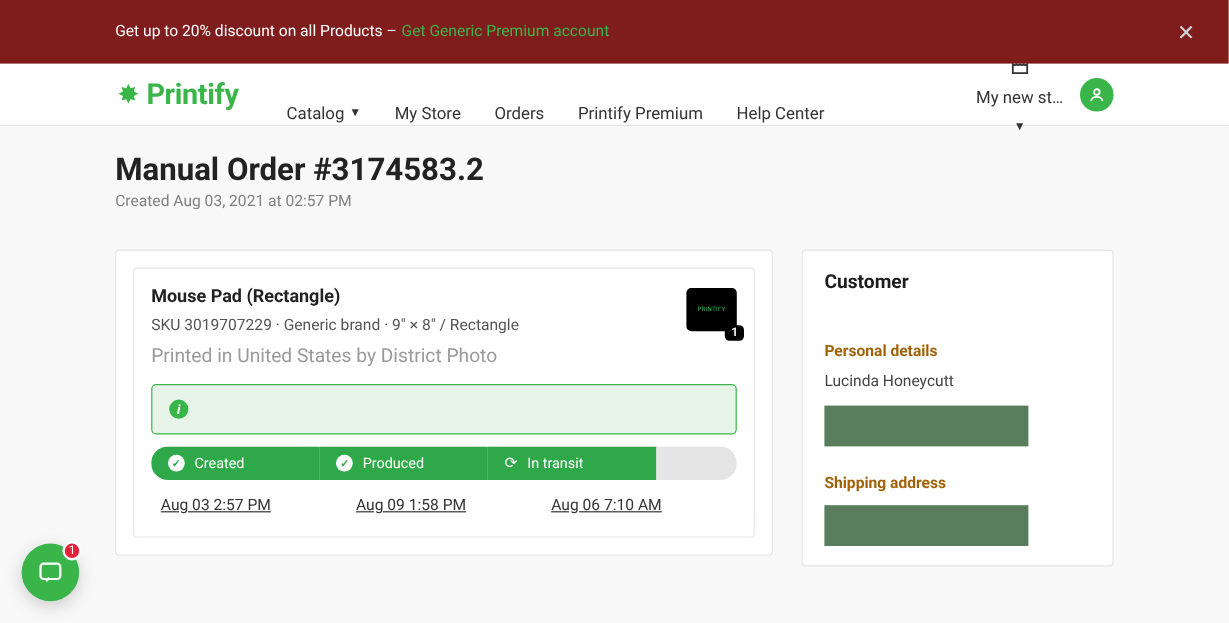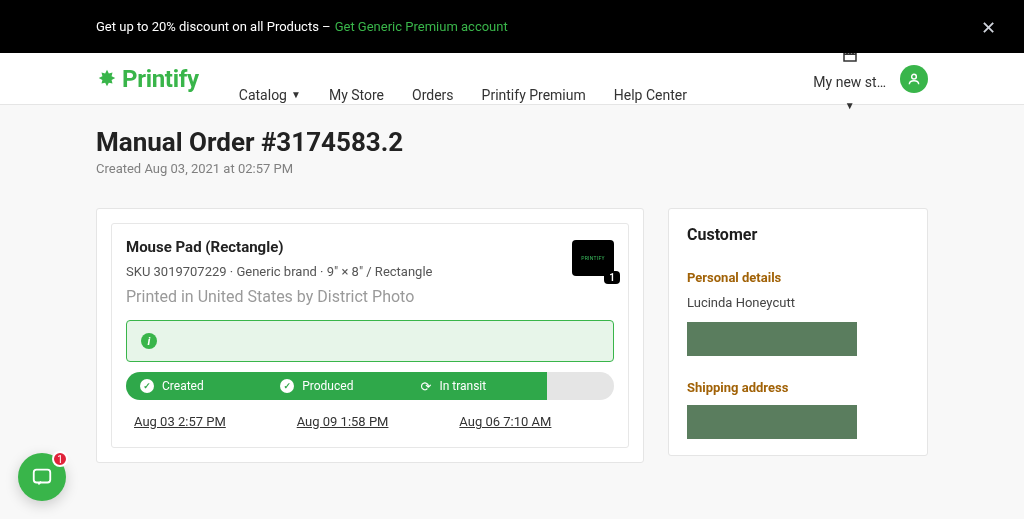--- a/index.html
+++ b/index.html
@@ -6,21 +6,21 @@
     body {
       font-family: -apple-system, BlinkMacSystemFont, "Segoe UI", Roboto, Helvetica, Arial, sans-serif;
       background: #f8f8f8;
       color: #1d1d1d;
       width: 1024px;
       height: 519px;
       overflow: hidden;
     }
     
     .announcement {
-      background: #000000;
+      background: #7f1d1d;
       color: #fff;
       height: 53px;
       display: flex;
       align-items: center;
       padding: 0 40px 0 96px;
       font-size: 13px;
       position: relative;
     }
     .announcement .txt { color: #fff; }
     .announcement .link { color: #39b54a; margin-left: 4px; cursor: pointer; }
@@ -157,21 +157,21 @@
     .ts { flex:1; padding:4px 8px;text-decoration:underline; }
 
     
     .card-side {
       background:#fff;
       border: 1px solid #e5e5e5;
       border-radius: 3px;
       width: 260px;
       padding: 16px 18px;
     }
-    .side-title { font-size:16px; font-weight:700; margin-bottom: 26px;}
+    .side-title { font-size:16px; font-weight:700; margin-bottom: 42px;}
     .side-label { font-size:13px; font-weight:700; color:#a16207; margin-bottom:10px;}
     .side-val { font-size:13px; color:#444; margin-bottom:12px;}
     .redact {
       background:#5a7d5e; height:34px; width:170px; margin-bottom:24px;
     }
     .redact2 {
       background:#5a7d5e; height:34px; width:170px;
     }
     
     .intercom {

